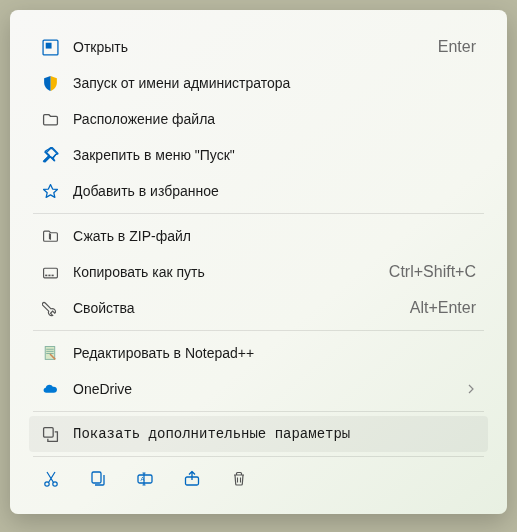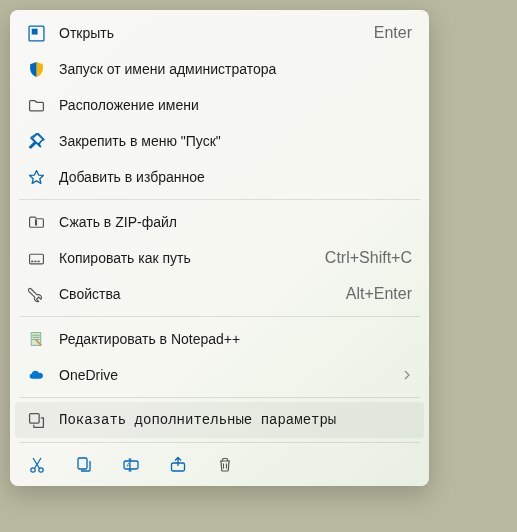--- a/index.html
+++ b/index.html
@@ -1,17 +1,17 @@
 <!DOCTYPE html>
 <html><head>
 <meta charset="utf-8">
 <style>
 * { margin:0; padding:0; box-sizing:border-box; }
 body { font-family:"Segoe UI",Arial,sans-serif; background:#b8b8a0; width:517px; height:532px; overflow:hidden; }
-.menu { position:absolute; left:10px; top:10px; width:419px; background:linear-gradient(140deg,#f8f8f6 0%,#f5f7f0 60%,#e8f0e2 100%); border-radius:8px; box-shadow:0 8px 24px rgba(0,0,0,0.2); padding:5px; font-size:14px; color:#1a1a1a; }
+.menu { position:absolute; left:10px; top:10px; width:497px; background:linear-gradient(140deg,#f8f8f6 0%,#f5f7f0 60%,#e8f0e2 100%); border-radius:8px; box-shadow:0 8px 24px rgba(0,0,0,0.2); padding:19px; font-size:14px; color:#1a1a1a; }
 .item { display:flex; align-items:center; height:36px; border-radius:4px; padding:0 12px; cursor:default; }
 .item:hover,.item.hover { background:rgba(0,0,0,0.045);font-family:Liberation Mono, monospace; }
 .ic { width:18px; height:18px; display:flex; align-items:center; justify-content:center; margin-right:14px; flex-shrink:0; }
 .ic svg { width:17px; height:17px; display:block; }
 .lbl { flex:1; }
 .hint { color:#6a6a6a; font-size:16px; }
 .chev { color:#8a8a8a; }
 .sep { height:1px; background:rgba(0,0,0,0.1); margin:4px 4px; }
 .actions { display:flex; gap:27px; padding:8px 12px 6px; }
 .ab { width:20px; height:20px; display:flex; align-items:center; justify-content:center; cursor:default; }
@@ -43,21 +43,21 @@
       </span>
   <span class="lbl">Запуск от имени администратора</span>
 </div>
 
 <div class="item">
   <span class="ic">
         <svg viewBox="0 0 16 16">
           <path d="M1.5 4.5c0-.6.4-1 1-1h4l1.5 1.5h5.5c.6 0 1 .4 1 1v6c0 .6-.4 1-1 1h-11c-.6 0-1-.4-1-1v-7.5z" fill="none" stroke="#555" stroke-width="1.2"></path>
         </svg>
       </span>
-  <span class="lbl">Расположение имени</span>
+  <span class="lbl">Расположение файла</span>
 </div>
 
 <div class="item">
   <span class="ic">
         <svg viewBox="0 0 16 16">
           <path d="M10 1l5 5-2 1-2.5 3.5L12 13l-4-4-5 5-1-1 5-5-4-4 2.5-1.5L9 0z" transform="rotate(0)" fill="none" stroke="#0067c0" stroke-width="1.2" stroke-linejoin="round"></path>
           <path d="M9.5 1.5l5 5-1.5.5-3 3 .5 2-3.5-3.5L2 14l-.5-.5 5-5L3 5l2-.5 3-3z" fill="none" stroke="#0067c0" stroke-width="1.2"></path>
         </svg>
       </span>
   <span class="lbl">Закрепить в меню "Пуск"</span>

